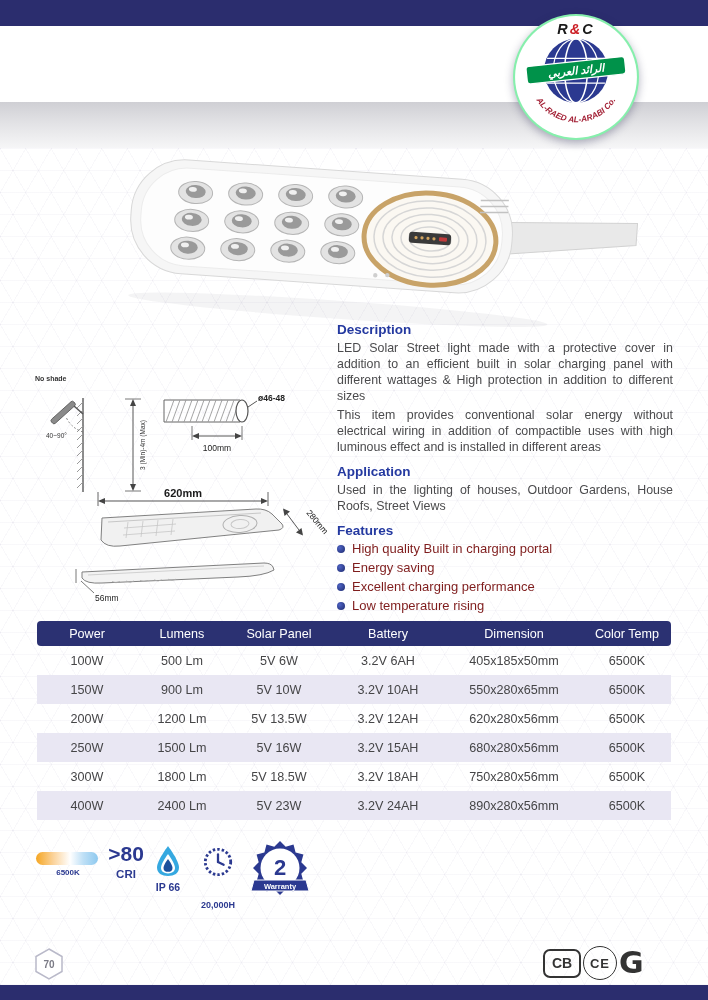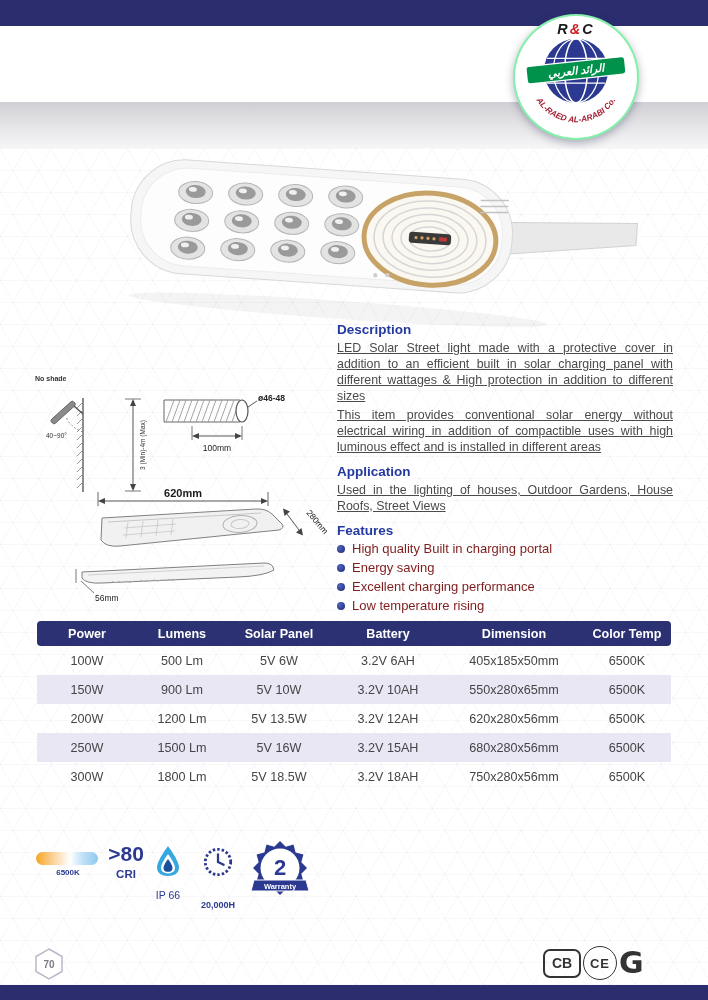--- a/index.html
+++ b/index.html
@@ -36,56 +36,56 @@
 
   .product-image { position:absolute; left:78px; top:146px; width:560px; height:190px; }
 
   .diag-a { position:absolute; left:33px;  top:372px; }
   .diag-b { position:absolute; left:158px; top:386px; }
   .diag-c { position:absolute; left:68px;  top:486px; }
 
   .text-col { position:absolute; left:337px; top:322px; width:336px; }
   .section-heading { color:#2439a0; font-size:13.5px; font-weight:bold; margin:0 0 3px 0; }
   .text-col p {
-    font-size:12.4px; line-height:1.3; color:#4b4b4d; text-align:justify; margin:0 0 2px 0;text-decoration:underline;
+    font-size:12.4px; line-height:1.3; color:#4b4b4d; text-align:justify; margin:0 0 2px 0;
   }
   .heading-gap { margin-top:9px; }
   .features-list { list-style:none; margin:3px 0 0 0; padding:0; }
   .features-list li {
     position:relative; padding-left:15px; margin-bottom:4px;
     font-size:13px; color:#7f1d1d;
   }
   .features-list li::before {
     content:""; position:absolute; left:0; top:3.5px; width:8px; height:8px; border-radius:50%;
     background:radial-gradient(circle at 35% 35%, #4e63c4, #1d296d);
   }
 
   .spec-table { position:absolute; left:37px; top:621px; }
   table { border-collapse:separate; border-spacing:0; width:634px; }
   thead th {
-    background:#2b3172; color:#ffffff; font-weight:bold; font-size:12.6px;
+    background:#2b3172; color:#ffffff; font-weight:normal; font-size:12.6px;
     height:25px; text-align:center;margin-left:7px;
   }
   thead th:first-child { border-radius:4px 0 0 4px; }
   thead th:last-child  { border-radius:0 4px 4px 0; }
   tbody td { text-align:center; height:29px; font-size:12.6px; color:#454547; }
   tbody tr:nth-child(even) td { background:#e9e7f3; }
 
   .icon-block { position:absolute; text-align:center; }
   .swatch-block { left:36px; top:852px; width:64px; }
   .swatch {
     width:62px; height:13px; border-radius:7px;
     background:linear-gradient(90deg,#f5a623 0%, #fbd39b 28%, #ffffff 55%, #bfe0f6 76%, #8ec9ef 100%);
   }
   .swatch-label { font-size:8px; color:#2b3990; margin-top:3px; font-weight:bold; }
   .cri-block { left:106px; top:843px; width:40px; }
   .cri-value { font-size:21px; font-weight:bold; color:#2b3990; line-height:1; }
   .cri-label { font-size:11.5px; font-weight:bold; color:#2b3990; margin-top:4px; }
   .ip-block { left:150px; top:845px; width:36px; }
-  .ip-label { font-size:10.5px; font-weight:normal; color:#2b3990; margin-top:8px; }
+  .ip-label { font-size:10.5px; font-weight:bold; color:#2b3990; margin-top:0; }
   .clock-block { left:193px; top:846px; width:50px; }
   .clock-label { font-size:9px; font-weight:bold; color:#2b3990; margin-top:18px; }
   .warranty-block { left:250px; top:840px; width:60px; }
 
   .footer-hex { position:absolute; left:34px; top:948px; }
   .certs { position:absolute; left:543px; top:942px; display:flex; align-items:center; gap:2px; height:42px; }
   .cert-cb {
     width:38px; height:29px; border:2.5px solid #333333; border-radius:7px;
     display:flex; align-items:center; justify-content:center;
     font-size:14px; font-weight:bold; color:#333333;
@@ -352,20 +352,28 @@
             <td>6500K</td>
         </tr>
         <tr>
           <td>300W</td>
             <td>1800 Lm</td>
             <td>5V 18.5W</td>
             <td>3.2V 18AH</td>
             <td>750x280x56mm</td>
             <td>6500K</td>
         </tr>
+        <tr>
+          <td>400W</td>
+            <td>2400 Lm</td>
+            <td>5V 23W</td>
+            <td>3.2V 24AH</td>
+            <td>890x280x56mm</td>
+            <td>6500K</td>
+        </tr>
       </tbody>
     </table>
   </div>
 
   <div class="icon-block swatch-block">
     <div class="swatch"></div>
     <div class="swatch-label">6500K</div>
   </div>
 
   <div class="icon-block cri-block">

